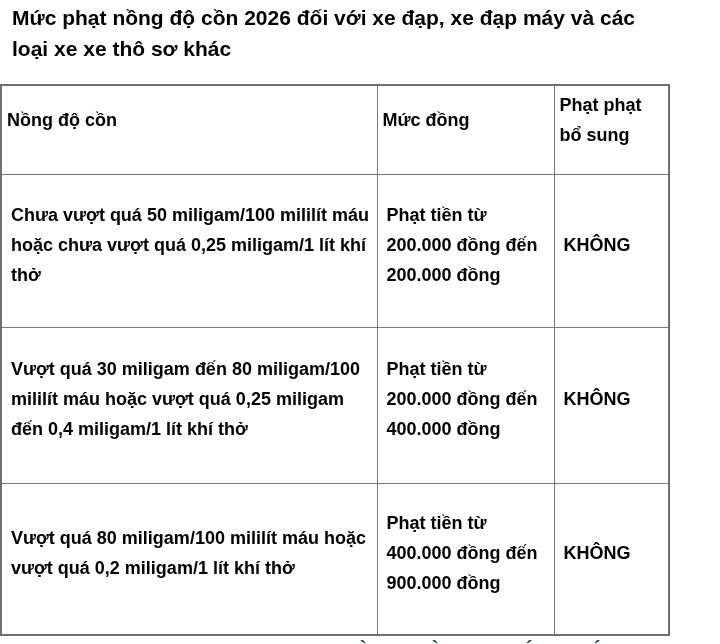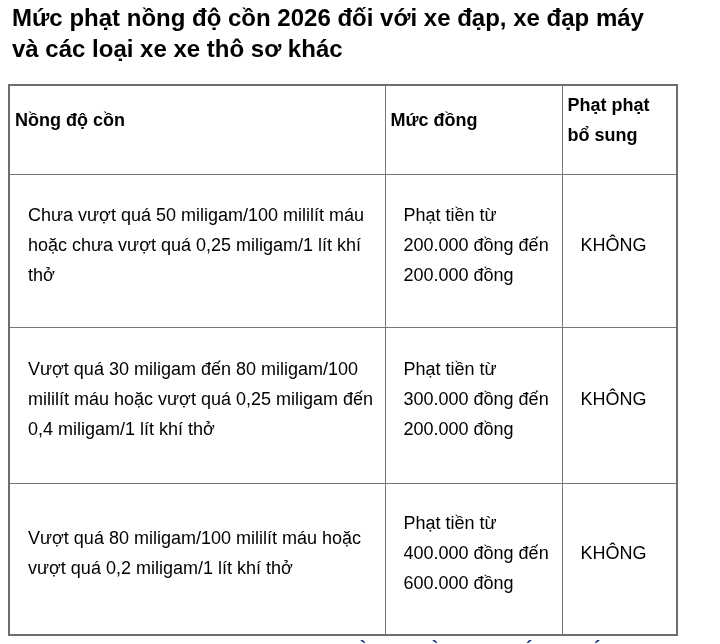--- a/index.html
+++ b/index.html
@@ -16,50 +16,50 @@
     color: #000000;
   }
   .page {
     position: relative;
     width: 720px;
     height: 644px;
   }
   .title {
     margin: 2px 40px 0 12px;
     max-width: 660px;
-    font-size: 24px;
+    font-size: 21px;
     line-height: 31px;
     font-weight: bold;
     color: #000000;
   }
   table.fines {
     border-collapse: collapse;
     table-layout: fixed;
     width: 668px;
-    margin: 20px 0 0 8px;
+    margin: 20px 0 0 0;
     border: 2px solid #6e6e6e;
   }
   table.fines col.c1 { width: 376px; }
   table.fines col.c2 { width: 177px; }
   table.fines col.c3 { width: 115px; }
   table.fines th, table.fines td {
     border: 1px solid #787878;
     font-size: 18px;
     line-height: 30px;
     text-align: left;
     vertical-align: middle;
     overflow: hidden;
   }
   table.fines th {
     font-weight: bold;
     padding: 2px 6px 22px 5px;
   }
   table.fines td {
-    font-weight: normal;
-    padding: 2px 6px 14px 18px;
+    font-weight: bold;
+    padding: 2px 6px 14px 9px;
   }
   tr.hdr { height: 89px; }
   tr.r0  { height: 153px; }
   tr.r1  { height: 156px; }
   tr.r2  { height: 152px; }
 
   
   .clip-strip {
     position: absolute;
     left: 0;
@@ -102,26 +102,26 @@
       </tr>
     </thead>
     <tbody>
       <tr class="r0">
         <td>Chưa vượt quá 50 miligam/100 mililít máu hoặc chưa vượt quá 0,25 miligam/1 lít khí thở</td>
         <td>Phạt tiền từ 200.000 đồng đến 200.000 đồng</td>
         <td>KHÔNG</td>
       </tr>
       <tr class="r1">
         <td>Vượt quá 30 miligam đến 80 miligam/100 mililít máu hoặc vượt quá 0,25 miligam đến 0,4 miligam/1 lít khí thở</td>
-        <td>Phạt tiền từ 300.000 đồng đến 200.000 đồng</td>
+        <td>Phạt tiền từ 200.000 đồng đến 400.000 đồng</td>
         <td>KHÔNG</td>
       </tr>
       <tr class="r2">
         <td>Vượt quá 80 miligam/100 mililít máu hoặc vượt quá 0,2 miligam/1 lít khí thở</td>
-        <td>Phạt tiền từ 400.000 đồng đến 600.000 đồng</td>
+        <td>Phạt tiền từ 400.000 đồng đến 900.000 đồng</td>
         <td>KHÔNG</td>
       </tr>
     </tbody>
   </table>
 
   <div class="clip-strip">
     <span class="frag f0">`</span>
     <span class="frag f1">`</span>
     <span class="frag f2">´</span>
     <span class="frag f3">´</span>

